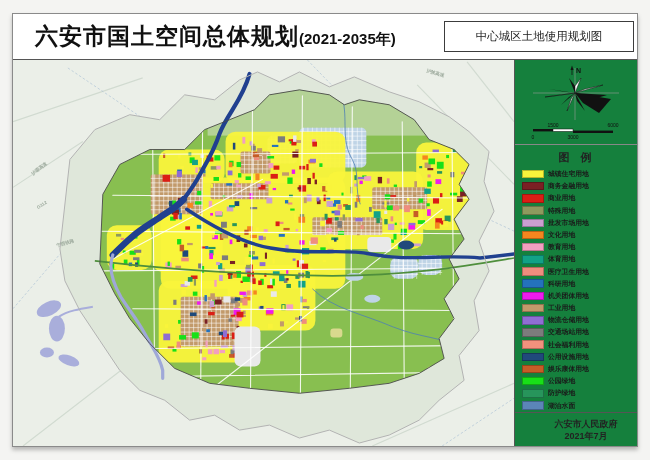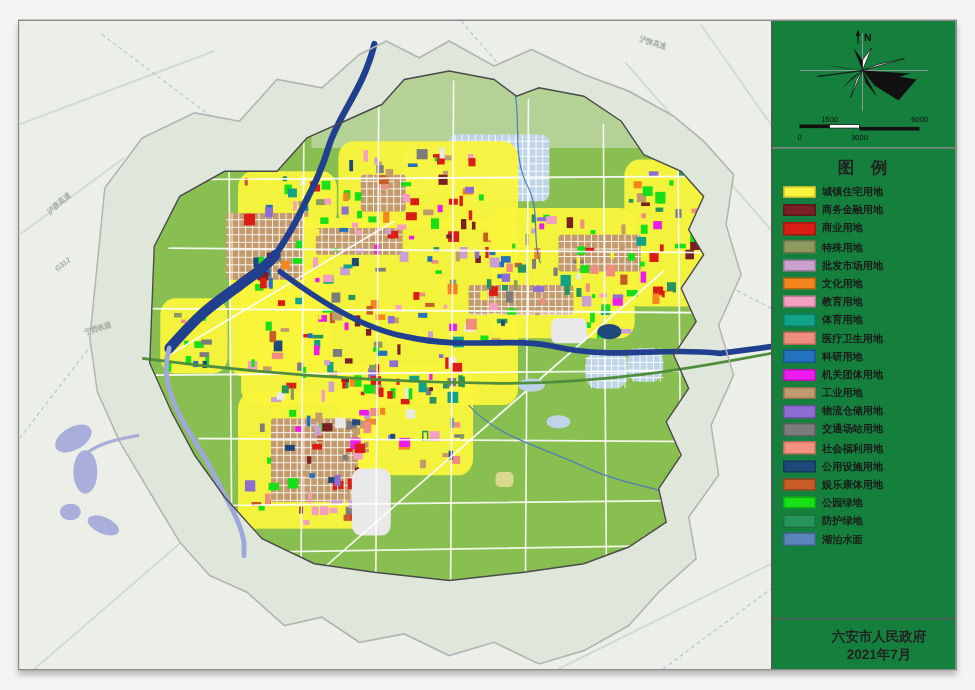--- a/index.html
+++ b/index.html
@@ -25,20 +25,26 @@
   .lg-sw{width:20px;height:6.5px;flex:0 0 auto;border:0.5px solid rgba(0,0,0,.25);}
   .lg-lab{font-size:6.8px;color:#1a1a1a;margin-left:4px;white-space:nowrap;font-weight:600;}
   #gov-box{height:33px;border-top:1px solid #555;display:flex;flex-direction:column;align-items:center;
     justify-content:center;font-size:9px;color:#222;line-height:12px;flex:0 0 auto;font-weight:600;padding-left:20px;}
 </style>
 </head>
 <body>
 
 <div id="sheet">
 
+  <div id="hdr">
+    <div id="hdr-title"><span>六安市国土空间总体规划</span><span class="suffix">(2021-2035年)</span></div>
+    <div id="hdr-box">
+        <span>中心城区土地使用规划图</span>
+      </div>
+  </div>
 
   <div id="main">
     <div id="map-wrap">
       <svg id="map-svg" viewBox="0 0 502 388" preserveAspectRatio="none">
           <rect x="0" y="0" width="502" height="388" fill="#EBEFE8"></rect>
           <line x1="0" y1="62" x2="130" y2="18" stroke="#CBD6CB" stroke-width="1.2" stroke-dasharray="none" opacity="0.8"></line>
           <line x1="0" y1="128" x2="70" y2="82" stroke="#CBD6CB" stroke-width="1.2" stroke-dasharray="none" opacity="0.8"></line>
           <line x1="10" y1="388" x2="130" y2="295" stroke="#CBD6CB" stroke-width="1.2" stroke-dasharray="none" opacity="0.8"></line>
           <line x1="360" y1="388" x2="502" y2="325" stroke="#CBD6CB" stroke-width="1.2" stroke-dasharray="none" opacity="0.8"></line>
           <line x1="455" y1="2" x2="502" y2="62" stroke="#CBD6CB" stroke-width="1.2" stroke-dasharray="none" opacity="0.8"></line>

